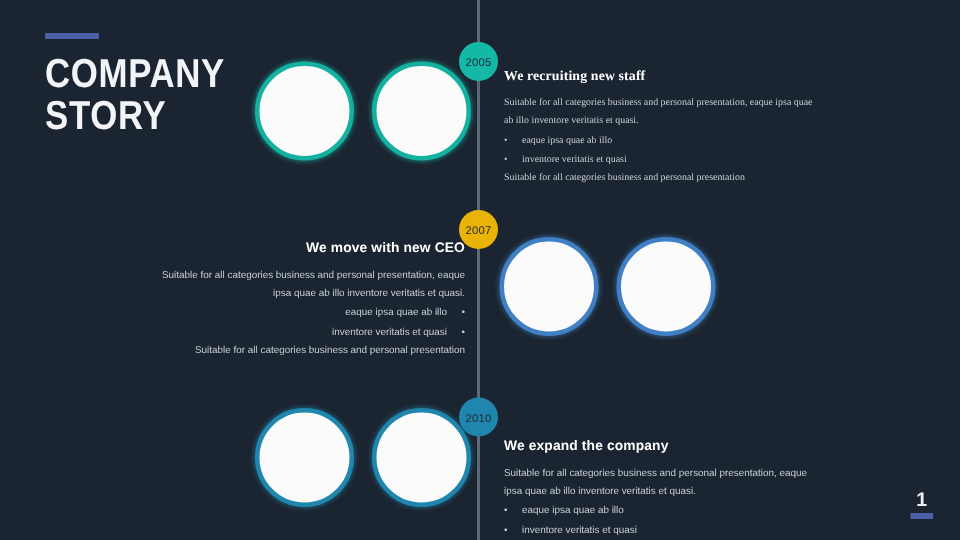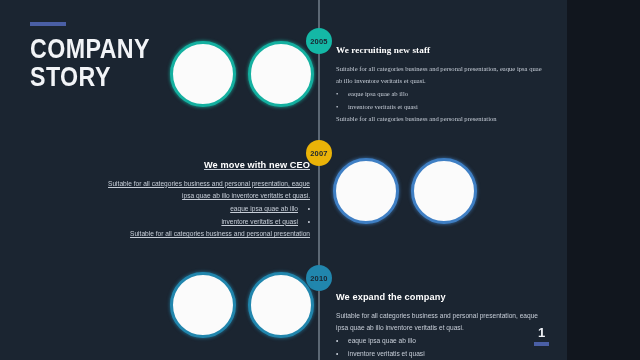--- a/index.html
+++ b/index.html
@@ -2,21 +2,21 @@
 <html><head>
 <meta charset="utf-8">
 <style>
   html, body {
     margin: 0;
     padding: 0;
     background: #11161e;
   }
   .slide {
     position: relative;
-    width: 567px;
+    width: 640px;
     height: 360px;
     background: #1b2531;
     overflow: hidden;
     font-family: "Liberation Sans", sans-serif;
     -webkit-font-smoothing: antialiased;
   }
 
   
   .timeline-line {
     position: absolute;
@@ -56,21 +56,21 @@
   
   .year-badge {
     position: absolute;
     width: 26px;
     height: 26px;
     border-radius: 50%;
     display: flex;
     align-items: center;
     justify-content: center;
     font-size: 7.5px;
-    font-weight: bold;
+    font-weight: normal;
     color: #1b2531;
     letter-spacing: 0.2px;
     text-align: center;
   }
   .badge-1 { left: 306px; top: 28px;  background: #14b8a6; }
   .badge-2 { left: 306px; top: 140px; background: #eab308; }
   .badge-3 { left: 306px; top: 265px; background: #2186ad; }
 
   
   .circle-pair {
@@ -131,21 +131,21 @@
   .block-right .tb-list li { padding-left: 12px; }
   .block-right .tb-list li::before {
     content: "•";
     position: absolute;
     left: 0;
     top: 0;
     color: #c7ced8;
   }
 
   .block-1 { left: 336px; top: 42px;  width: 206px; font-family: Liberation Serif, serif; }
-  .block-2 { left: 106px; top: 157px; width: 204px; text-decoration: underline; }
+  .block-2 { left: 106px; top: 157px; width: 204px; }
   .block-3 { left: 336px; top: 270px; width: 208px; margin-top: 19px; }
 
   
   .page-num-wrap {
     position: absolute;
     right: 18px;
     bottom: 14px;
     text-align: center;
   }
   .page-num {

